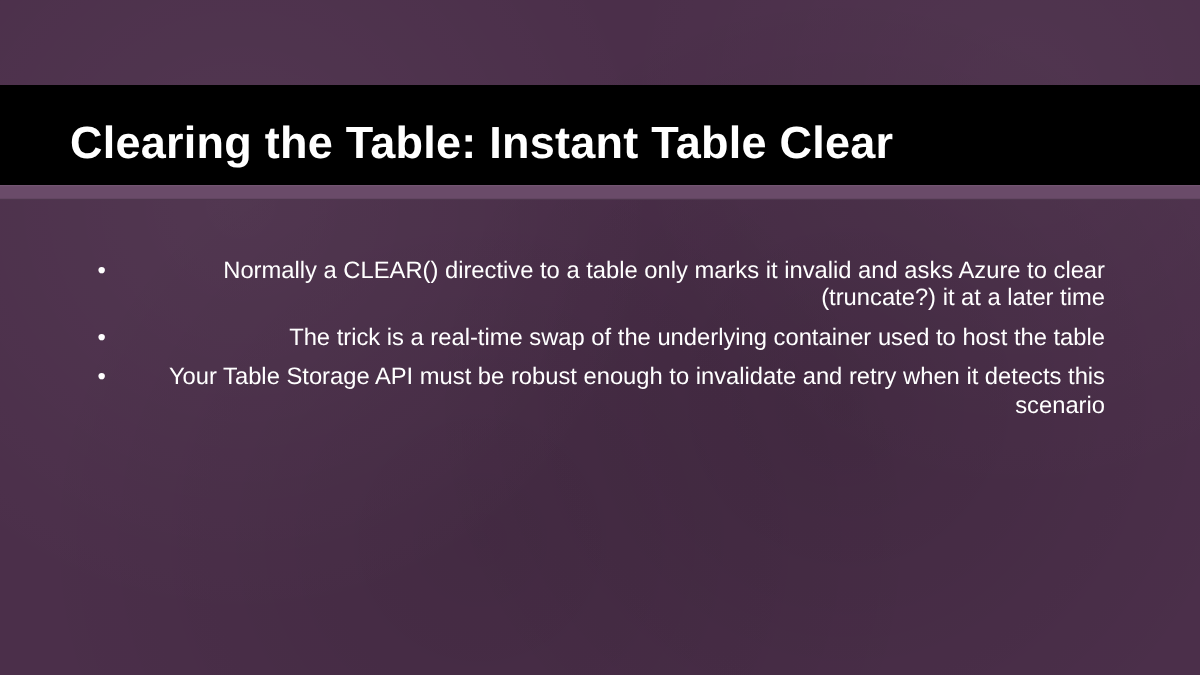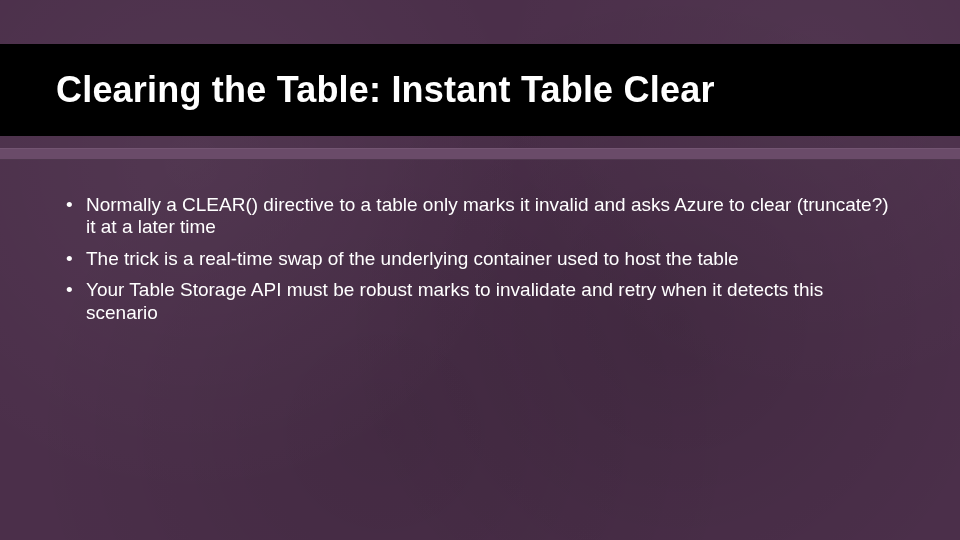--- a/index.html
+++ b/index.html
@@ -31,21 +31,21 @@
     top: 148px;
     height: 10px;
     background: #6a4b69;
     border-top: 1px solid rgba(255,255,255,0.06);
     border-bottom: 1px solid rgba(0,0,0,0.25);
   }
   .title-band {
     position: absolute;
     left: 0;
     right: 0;
-    top: 44px;
+    top: 68px;
     height: 92px;
     background: #000;
     display: flex;
     align-items: center;
   }
   .title-text {
     color: #fff;
     font-size: 36px;
     font-weight: 600;
     letter-spacing: 0.2px;
@@ -54,22 +54,23 @@
   }
   .body {
     position: absolute;
     top: 190px;
     left: 60px;
     right: 60px;
     color: #fff;
   }
   ul.bullets {
     list-style: none;
-    margin: 4px;
+    margin: 16px;
     padding: 0;
+    text-align: right;
   }
   ul.bullets > li {
     position: relative;
     padding-left: 22px;
     font-size: 19px;
     line-height: 1.18;
     margin-bottom: 9px;
     color: #fff;
   }
   ul.bullets > li::before {
@@ -90,17 +91,17 @@
   <div class="title-band">
     <div class="title-text">Clearing the Table: Instant Table Clear</div>
   </div>
 
   <div class="accent-bar"></div>
 
   <div class="body">
     <ul class="bullets">
       <li>Normally a CLEAR() directive to a table only marks it invalid and asks Azure to clear (truncate?) it at a later time</li>
       <li>The trick is a real-time swap of the underlying container used to host the table</li>
-      <li>Your Table Storage API must be robust marks to invalidate and retry when it detects this scenario</li>
+      <li>Your Table Storage API must be robust enough to invalidate and retry when it detects this scenario</li>
     </ul>
   </div>
 
 </div>
 
 </body></html>

